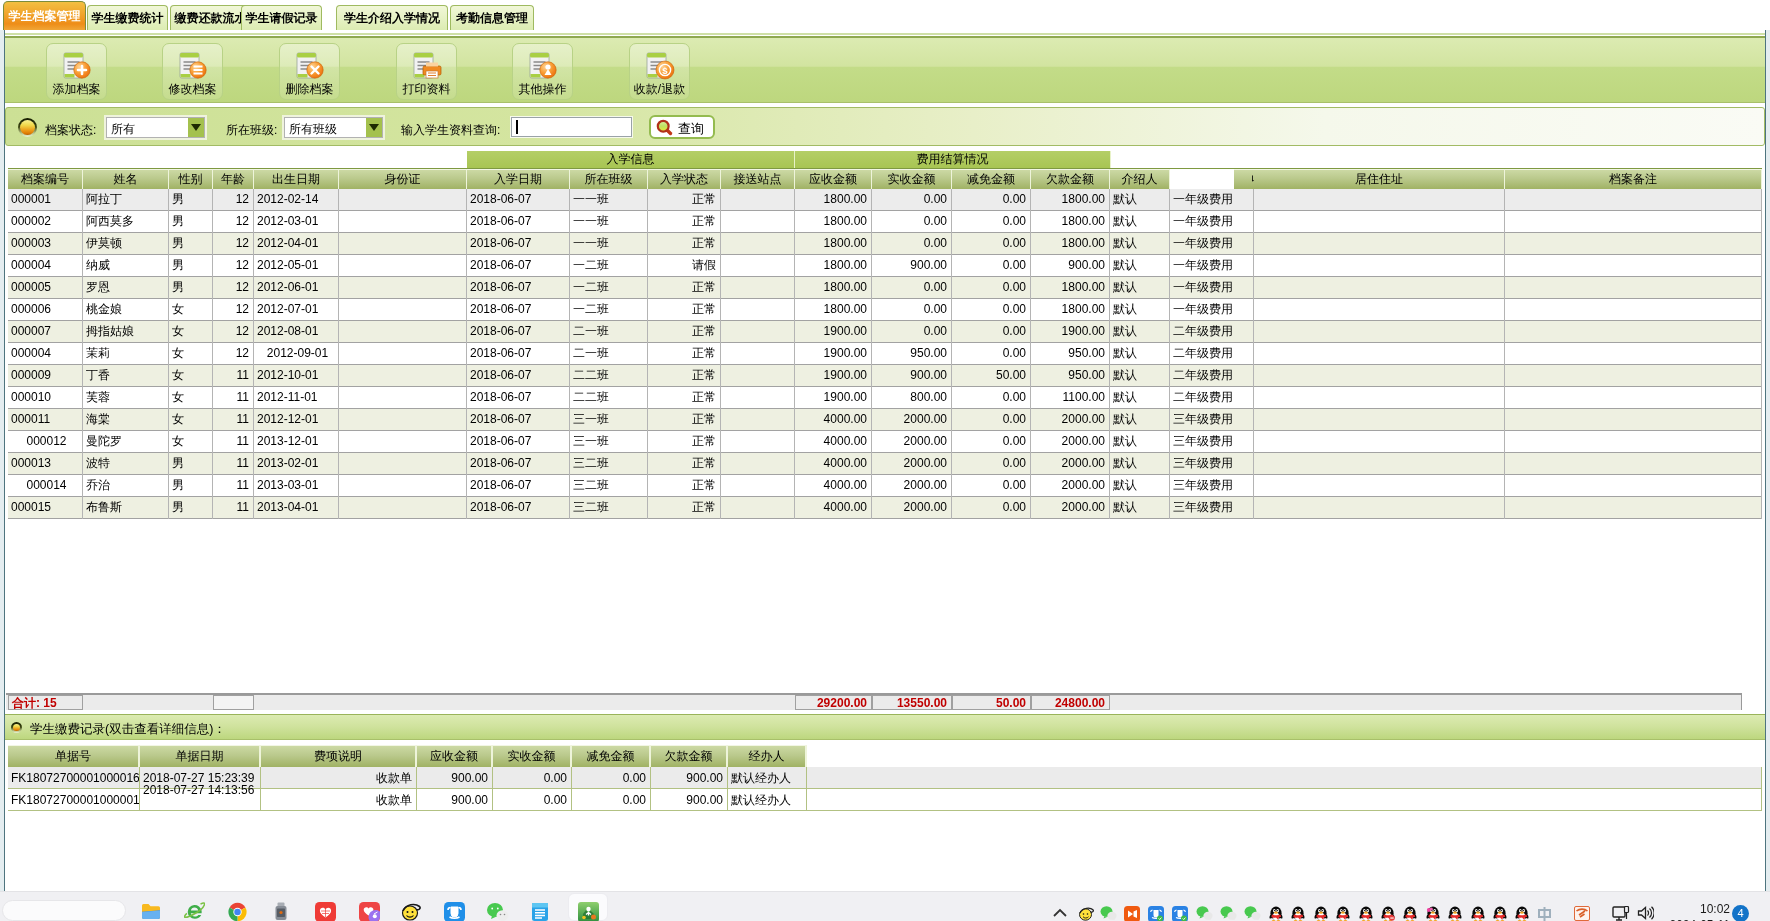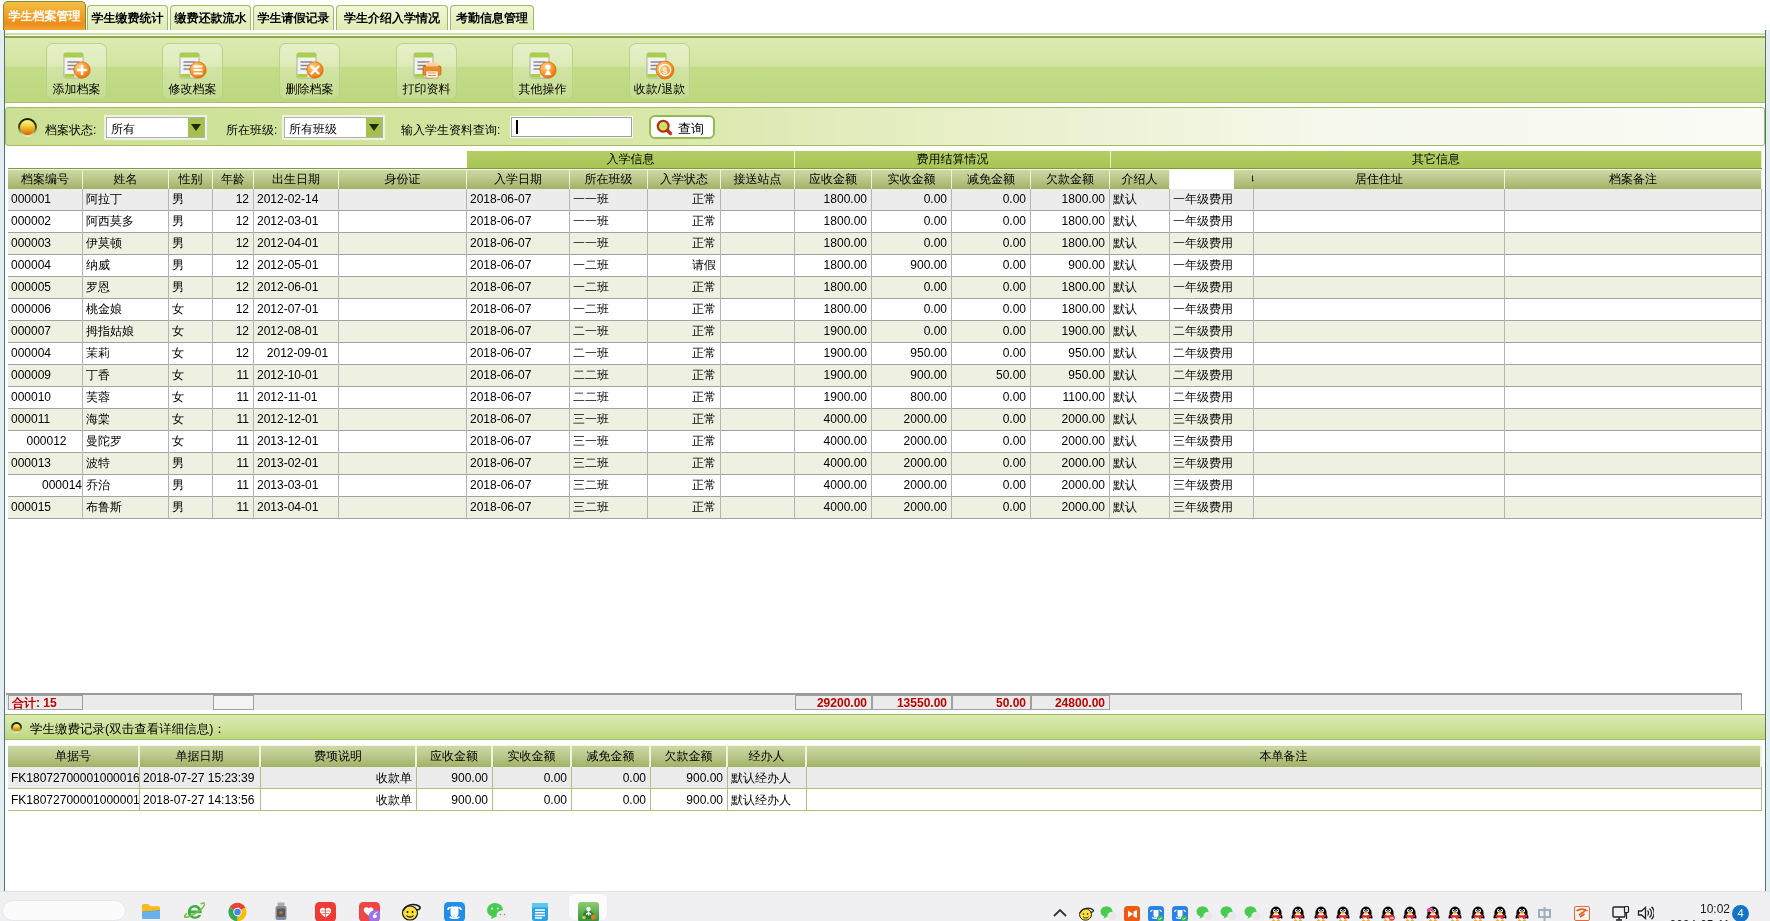--- a/index.html
+++ b/index.html
@@ -22,21 +22,21 @@
  color:#c00000;font-weight:bold;line-height:14px;font-size:12px}
 .tray{position:absolute;width:16px;height:16px;top:906px}
 
 </style></head><body>
 <div class="abs" style="left:0;top:30px;width:4px;height:861px;background:#e4edf0"></div>
 <div class="abs" style="left:1766px;top:30px;width:4px;height:861px;background:#e4edf0"></div>
 <div class="abs" style="left:4px;top:30px;width:1762px;height:861px;border-left:1px solid #4e747e;border-right:1px solid #4e747e;background:#fff"></div>
 <div class="tab on" style="left:3px;width:83px">学生档案管理</div>
 <div class="tab" style="left:87px;width:81px">学生缴费统计</div>
 <div class="tab" style="left:170px;width:81px">缴费还款流水</div>
-<div class="tab" style="left:253px;width:81px">学生请假记录</div>
+<div class="tab" style="left:241px;width:81px">学生请假记录</div>
 <div class="tab" style="left:336px;width:112px">学生介绍入学情况</div>
 <div class="tab" style="left:450px;width:84px">考勤信息管理</div>
 <div class="abs" style="left:5px;top:33px;width:1760px;height:2px;background:#cfe0a6"></div>
 <div class="abs" style="left:5px;top:36px;width:1760px;height:67px;border-top:2px solid #8fa850;border-bottom:1px solid #a8c06a;background:linear-gradient(#dcebb2 0%,#d2e4a0 44%,#c3dc88 46%,#bdd77e 100%)">
 <div class="tbtn" style="left:41px"><svg width="32" height="30" viewBox="0 0 32 30">
         <defs>
           <radialGradient id="og" cx="0.35" cy="0.3" r="0.9">
             <stop offset="0" stop-color="#ffd394"></stop>
             <stop offset="0.45" stop-color="#f89b31"></stop>
             <stop offset="1" stop-color="#e65c00"></stop>
@@ -164,21 +164,20 @@
             <stop offset="1" stop-color="#e8e830"></stop>
           </linearGradient>
         </defs>
       </svg>
       <div style="position:absolute;left:27px;top:3px;font-size:13px">查询</div>
     </div>
 </div>
 <div class="abs" style="left:0;top:151px;width:1770px;height:17px">
 <div class="gh" style="left:467px;width:328px">入学信息</div>
 <div class="gh" style="left:795px;width:316px">费用结算情况</div>
-<div class="gh" style="left:1111px;width:651px">其它信息</div>
 </div>
 <div class="abs" style="left:8px;top:168px;width:1754px;height:1px;background:#7e9940"></div>
 <div class="abs" style="left:0;top:169px;width:1770px;height:20px">
 <div class="ch" style="left:8px;width:75px">档案编号</div>
 <div class="ch" style="left:83px;width:86px">姓名</div>
 <div class="ch" style="left:169px;width:44px">性别</div>
 <div class="ch" style="left:213px;width:41px">年龄</div>
 <div class="ch" style="left:254px;width:85px">出生日期</div>
 <div class="ch" style="left:339px;width:128px">身份证</div>
 <div class="ch" style="left:467px;width:103px">入学日期</div>
@@ -618,21 +617,21 @@
 <div class="abs" style="left:794px;top:264px;width:1px;height:22px;background:#b4b4b4"></div>
 <div class="abs" style="left:871px;top:264px;width:1px;height:22px;background:#b4b4b4"></div>
 <div class="abs" style="left:951px;top:264px;width:1px;height:22px;background:#b4b4b4"></div>
 <div class="abs" style="left:1030px;top:264px;width:1px;height:22px;background:#b4b4b4"></div>
 <div class="abs" style="left:1109px;top:264px;width:1px;height:22px;background:#b4b4b4"></div>
 <div class="abs" style="left:1169px;top:264px;width:1px;height:22px;background:#b4b4b4"></div>
 <div class="abs" style="left:1253px;top:264px;width:1px;height:22px;background:#b4b4b4"></div>
 <div class="abs" style="left:1504px;top:264px;width:1px;height:22px;background:#b4b4b4"></div>
 <div class="abs" style="left:1761px;top:264px;width:1px;height:22px;background:#b4b4b4"></div>
 <div class="abs" style="left:8px;top:286px;width:1754px;height:22px;background:#ffffff;border-bottom:1px solid #a2a2a2"></div>
-<div class="cell" style="left:8px;top:286px;width:74px;text-align:right;padding-left:3px">000014</div>
+<div class="cell" style="left:8px;top:286px;width:74px;text-align:center;padding-left:3px">000014</div>
 <div class="cell" style="left:83px;top:286px;width:85px;text-align:left;padding-left:3px">乔治</div>
 <div class="cell" style="left:169px;top:286px;width:43px;text-align:left;padding-left:3px">男</div>
 <div class="cell" style="left:213px;top:286px;width:40px;text-align:right;padding-right:4px">11</div>
 <div class="cell" style="left:254px;top:286px;width:84px;text-align:left;padding-left:3px">2013-03-01</div>
 <div class="cell" style="left:467px;top:286px;width:102px;text-align:left;padding-left:3px">2018-06-07</div>
 <div class="cell" style="left:570px;top:286px;width:77px;text-align:left;padding-left:3px">三二班</div>
 <div class="cell" style="left:648px;top:286px;width:72px;text-align:right;padding-right:4px">正常</div>
 <div class="cell" style="left:795px;top:286px;width:76px;text-align:right;padding-right:4px">4000.00</div>
 <div class="cell" style="left:872px;top:286px;width:79px;text-align:right;padding-right:4px">2000.00</div>
 <div class="cell" style="left:952px;top:286px;width:78px;text-align:right;padding-right:4px">0.00</div>
@@ -710,21 +709,20 @@
 </div>
 <div class="abs" style="left:0;top:745px;width:1770px;height:22px">
 <div class="ch" style="left:8px;width:132px;height:22px;line-height:21px;border-right:2px solid #eef4da">单据号</div>
 <div class="ch" style="left:140px;width:121px;height:22px;line-height:21px;border-right:2px solid #eef4da">单据日期</div>
 <div class="ch" style="left:261px;width:156px;height:22px;line-height:21px;border-right:2px solid #eef4da">费项说明</div>
 <div class="ch" style="left:417px;width:76px;height:22px;line-height:21px;border-right:2px solid #eef4da">应收金额</div>
 <div class="ch" style="left:493px;width:79px;height:22px;line-height:21px;border-right:2px solid #eef4da">实收金额</div>
 <div class="ch" style="left:572px;width:79px;height:22px;line-height:21px;border-right:2px solid #eef4da">减免金额</div>
 <div class="ch" style="left:651px;width:77px;height:22px;line-height:21px;border-right:2px solid #eef4da">欠款金额</div>
 <div class="ch" style="left:728px;width:79px;height:22px;line-height:21px;border-right:2px solid #eef4da">经办人</div>
-<div class="ch" style="left:807px;width:955px;height:22px;line-height:21px;border-right:2px solid #eef4da">本单备注</div>
 </div>
 <div class="abs" style="left:0;top:767px;width:1770px;height:46px">
 <div class="abs" style="left:8px;top:0px;width:1754px;height:22px;background:#ebebeb;border-bottom:1px solid #b2c183"></div>
 <div class="cell" style="left:8px;top:0px;width:131px;height:22px;line-height:22px;text-align:left;padding-left:3px">FK18072700001000016</div>
 <div class="cell" style="left:140px;top:0px;width:120px;height:22px;line-height:22px;text-align:left;padding-left:3px">2018-07-27 15:23:39</div>
 <div class="cell" style="left:261px;top:0px;width:155px;height:22px;line-height:22px;text-align:right;padding-right:4px">收款单</div>
 <div class="cell" style="left:417px;top:0px;width:75px;height:22px;line-height:22px;text-align:right;padding-right:4px">900.00</div>
 <div class="cell" style="left:493px;top:0px;width:78px;height:22px;line-height:22px;text-align:right;padding-right:4px">0.00</div>
 <div class="cell" style="left:572px;top:0px;width:78px;height:22px;line-height:22px;text-align:right;padding-right:4px">0.00</div>
 <div class="cell" style="left:651px;top:0px;width:76px;height:22px;line-height:22px;text-align:right;padding-right:4px">900.00</div>
@@ -734,21 +732,21 @@
 <div class="abs" style="left:260px;top:0px;width:1px;height:22px;background:#b2c183"></div>
 <div class="abs" style="left:416px;top:0px;width:1px;height:22px;background:#b2c183"></div>
 <div class="abs" style="left:492px;top:0px;width:1px;height:22px;background:#b2c183"></div>
 <div class="abs" style="left:571px;top:0px;width:1px;height:22px;background:#b2c183"></div>
 <div class="abs" style="left:650px;top:0px;width:1px;height:22px;background:#b2c183"></div>
 <div class="abs" style="left:727px;top:0px;width:1px;height:22px;background:#b2c183"></div>
 <div class="abs" style="left:806px;top:0px;width:1px;height:22px;background:#b2c183"></div>
 <div class="abs" style="left:1761px;top:0px;width:1px;height:22px;background:#b2c183"></div>
 <div class="abs" style="left:8px;top:22px;width:1754px;height:22px;background:#ffffff;border-bottom:1px solid #b2c183"></div>
 <div class="cell" style="left:8px;top:22px;width:131px;height:22px;line-height:22px;text-align:left;padding-left:3px">FK18072700001000001</div>
-<div class="cell" style="left:140px;top:22px;width:120px;height:22px;line-height:22px;text-align:left;padding-left:3px">2018-07-27 14:13:56</div>
+<div class="cell" style="left:140px;top:12px;width:120px;height:22px;line-height:22px;text-align:left;padding-left:3px">2018-07-27 14:13:56</div>
 <div class="cell" style="left:261px;top:22px;width:155px;height:22px;line-height:22px;text-align:right;padding-right:4px">收款单</div>
 <div class="cell" style="left:417px;top:22px;width:75px;height:22px;line-height:22px;text-align:right;padding-right:4px">900.00</div>
 <div class="cell" style="left:493px;top:22px;width:78px;height:22px;line-height:22px;text-align:right;padding-right:4px">0.00</div>
 <div class="cell" style="left:572px;top:22px;width:78px;height:22px;line-height:22px;text-align:right;padding-right:4px">0.00</div>
 <div class="cell" style="left:651px;top:22px;width:76px;height:22px;line-height:22px;text-align:right;padding-right:4px">900.00</div>
 <div class="cell" style="left:728px;top:22px;width:78px;height:22px;line-height:22px;text-align:left;padding-left:3px">默认经办人</div>
 <div class="cell" style="left:807px;top:22px;width:954px;height:22px;line-height:22px;text-align:left;padding-left:3px"></div>
 <div class="abs" style="left:139px;top:22px;width:1px;height:22px;background:#b2c183"></div>
 <div class="abs" style="left:260px;top:22px;width:1px;height:22px;background:#b2c183"></div>
 <div class="abs" style="left:416px;top:22px;width:1px;height:22px;background:#b2c183"></div>

